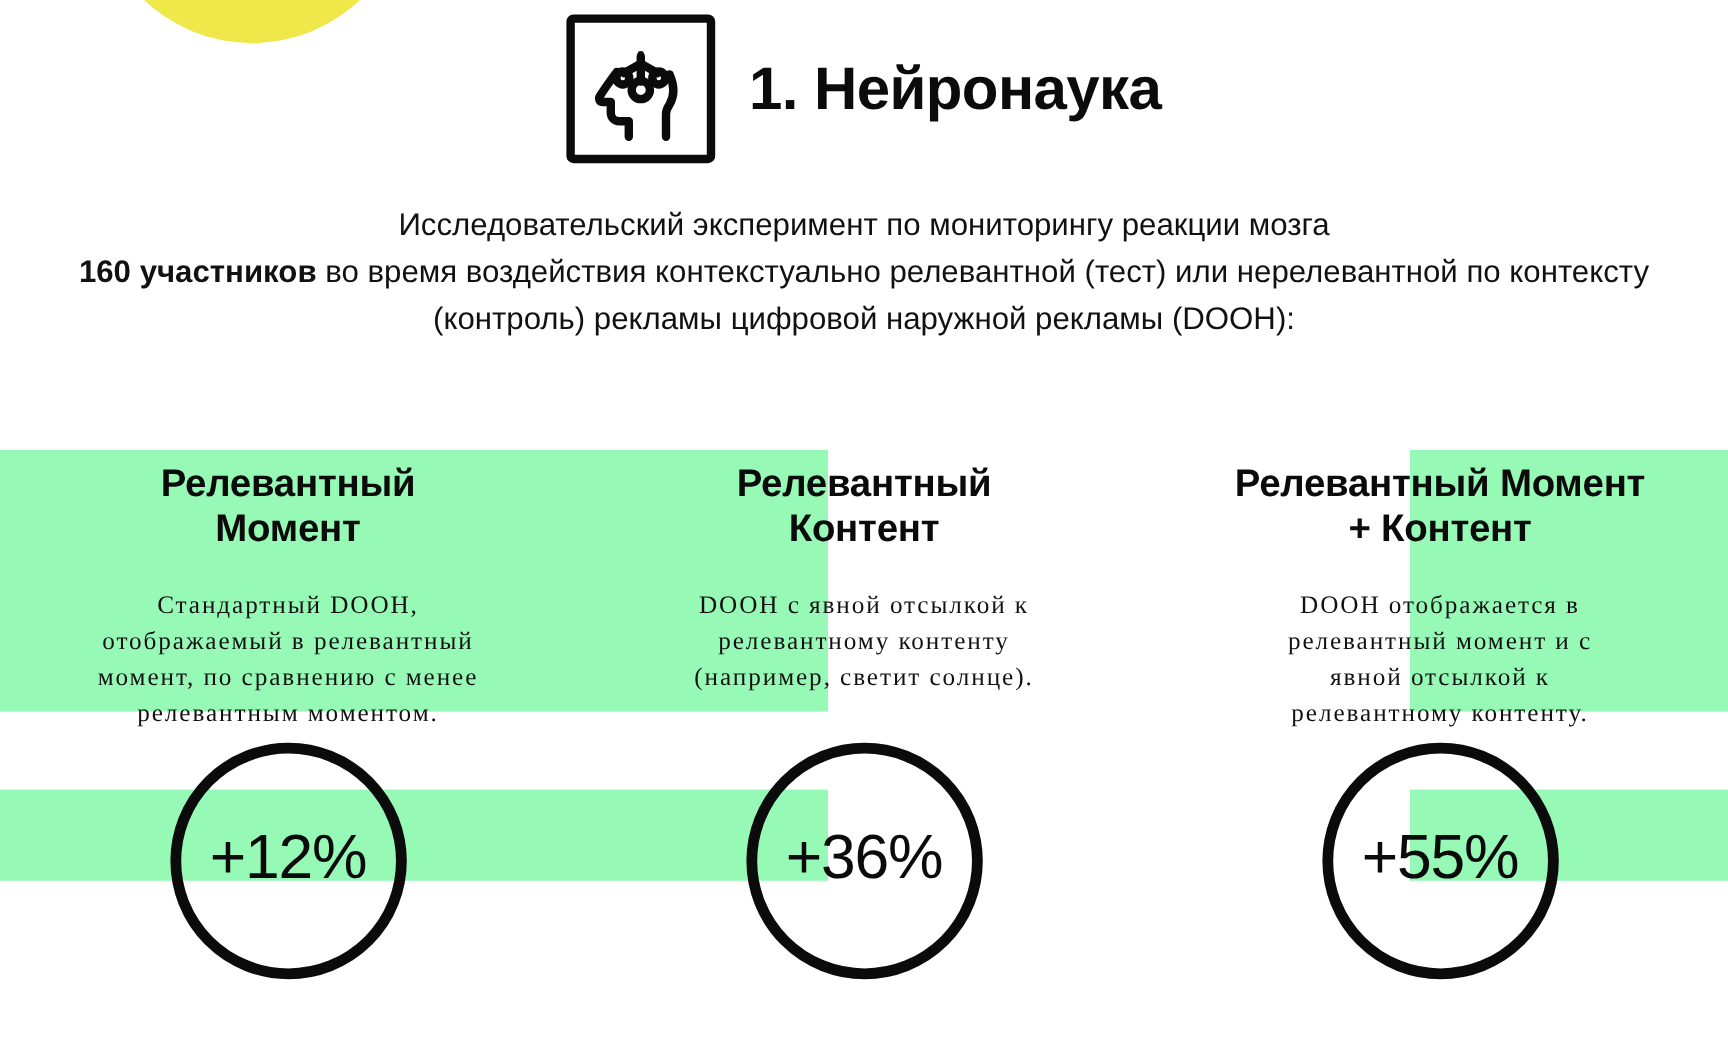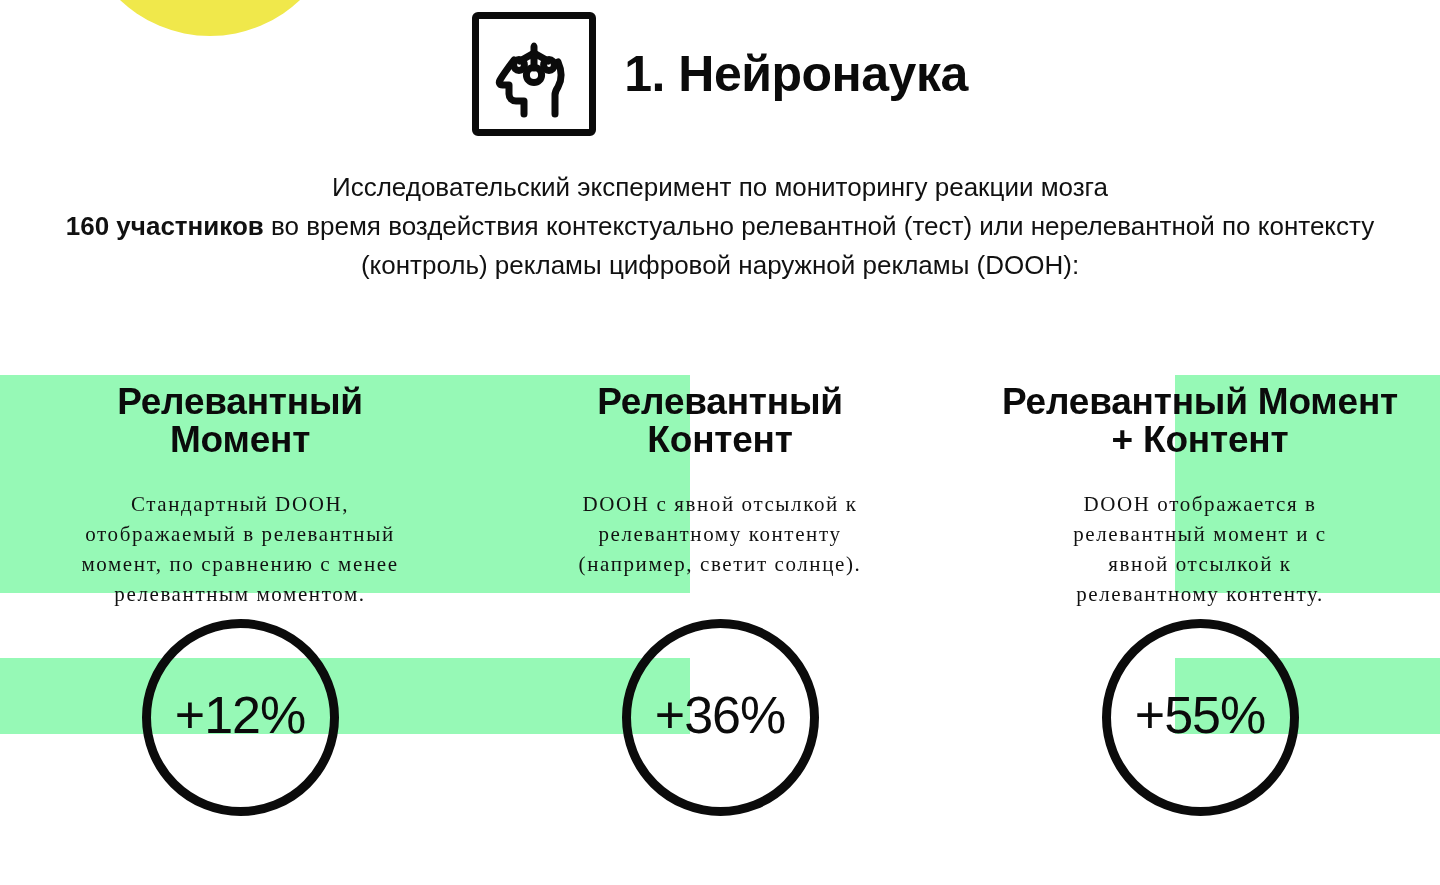--- a/index.html
+++ b/index.html
@@ -103,21 +103,21 @@
     display: flex;
     z-index: 3;
   }
   .col {
     flex: 1 1 33.333%;
     padding: 0 28px;
     text-align: center;
   }
 
   .col-title {
-    font-size: 37px;
+    font-size: 32px;
     font-weight: bold;
     line-height: 38px;
     color: #0b0b0b;
     letter-spacing: -0.2px;
     margin-top: 8px;
     white-space: pre-line;
   }
 
   .col-body {
     margin-top: 30px;

